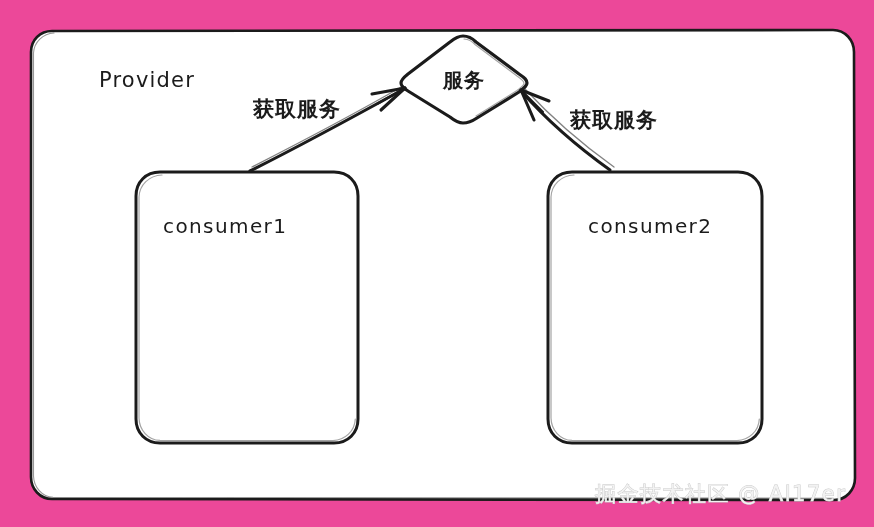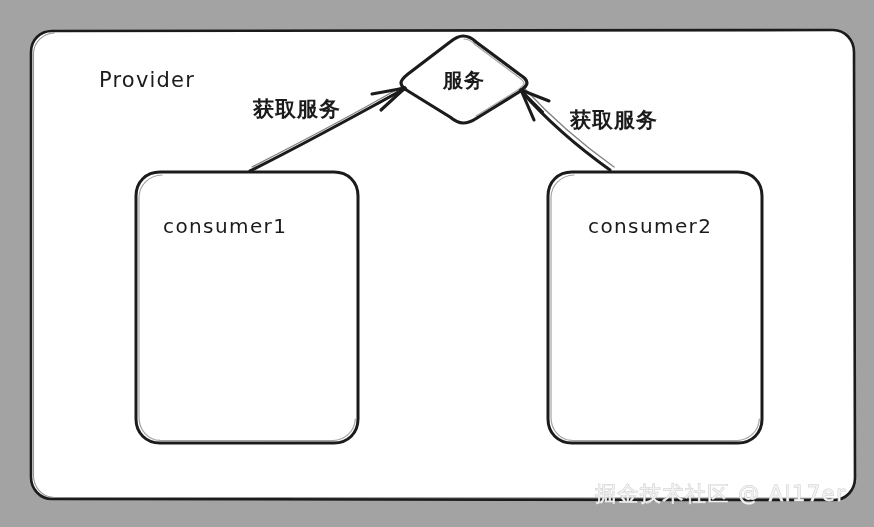--- a/index.html
+++ b/index.html
@@ -13,21 +13,21 @@
     font-family: "DejaVu Sans", sans-serif;
     overflow: hidden;
     position: relative;
   }
   #diagram-root {
     position: absolute;
     left: 0;
     top: 0;
     width: 874px;
     height: 527px;
-    background: #a3a3a3;
+    background: #ec4899;
   }
   #diagram-svg {
     position: absolute;
     left: 0;
     top: 0;
     width: 874px;
     height: 527px;
     display: block;
   }
   .hand-text {

